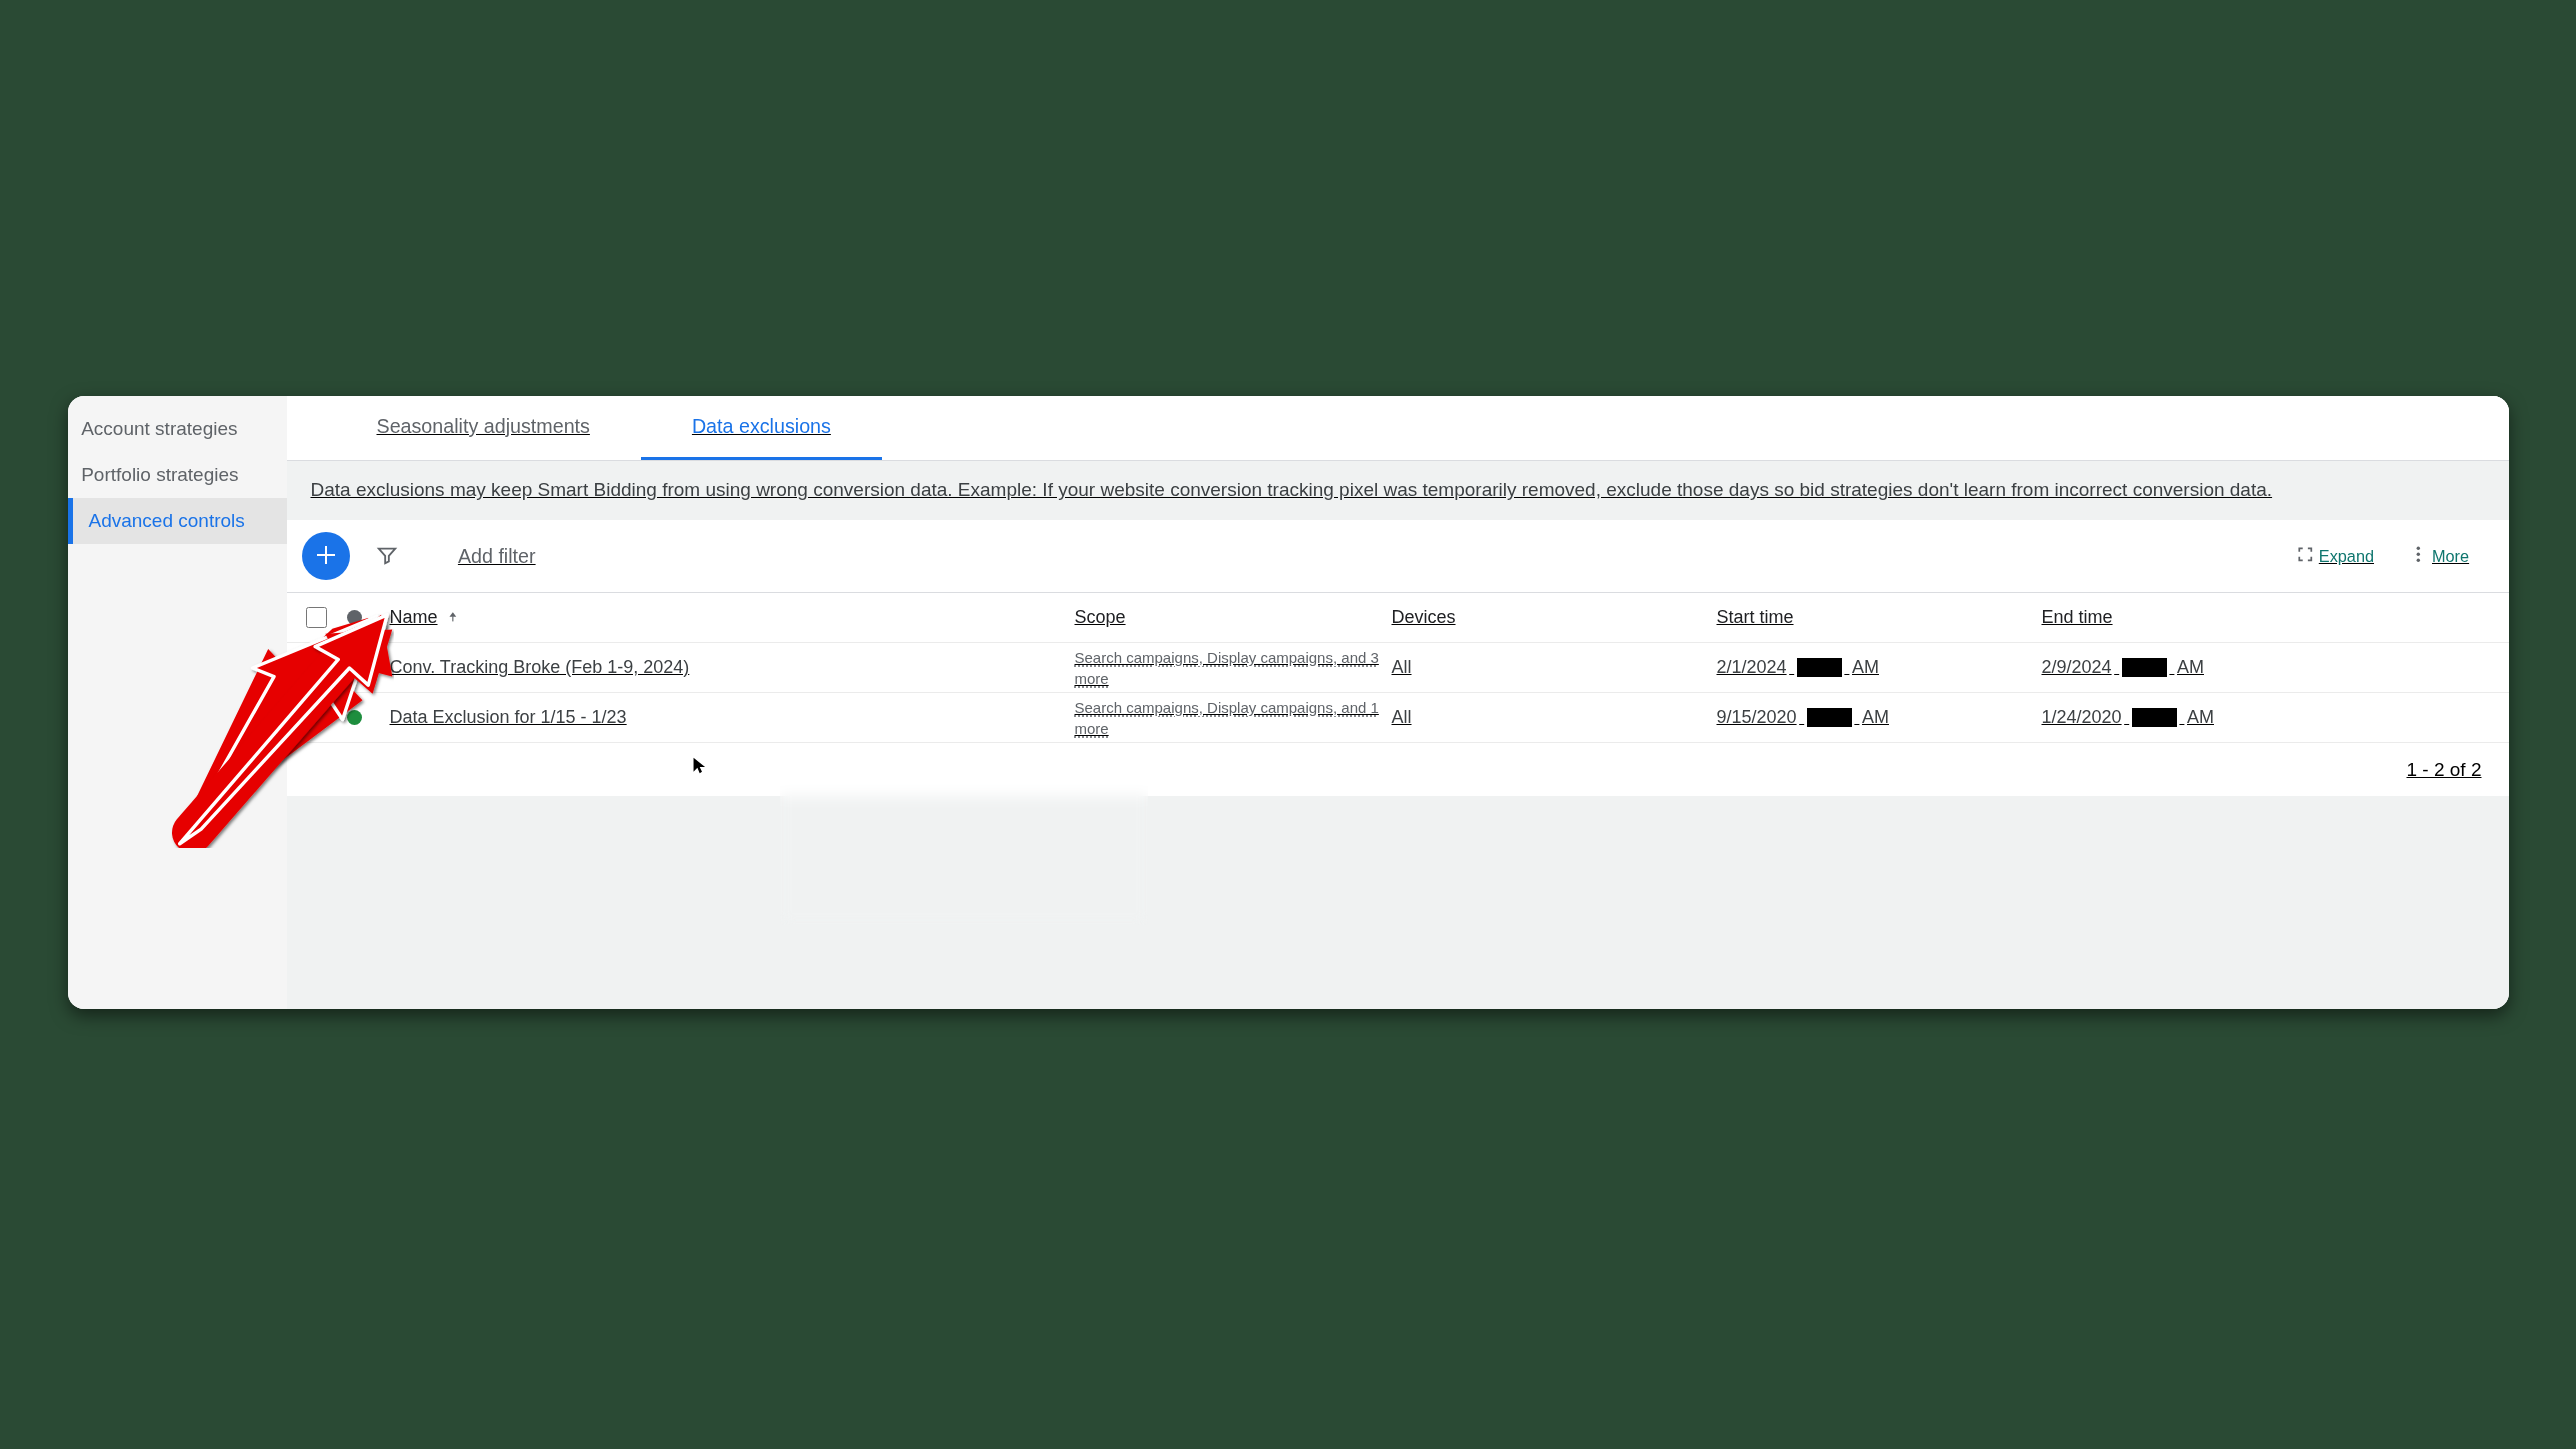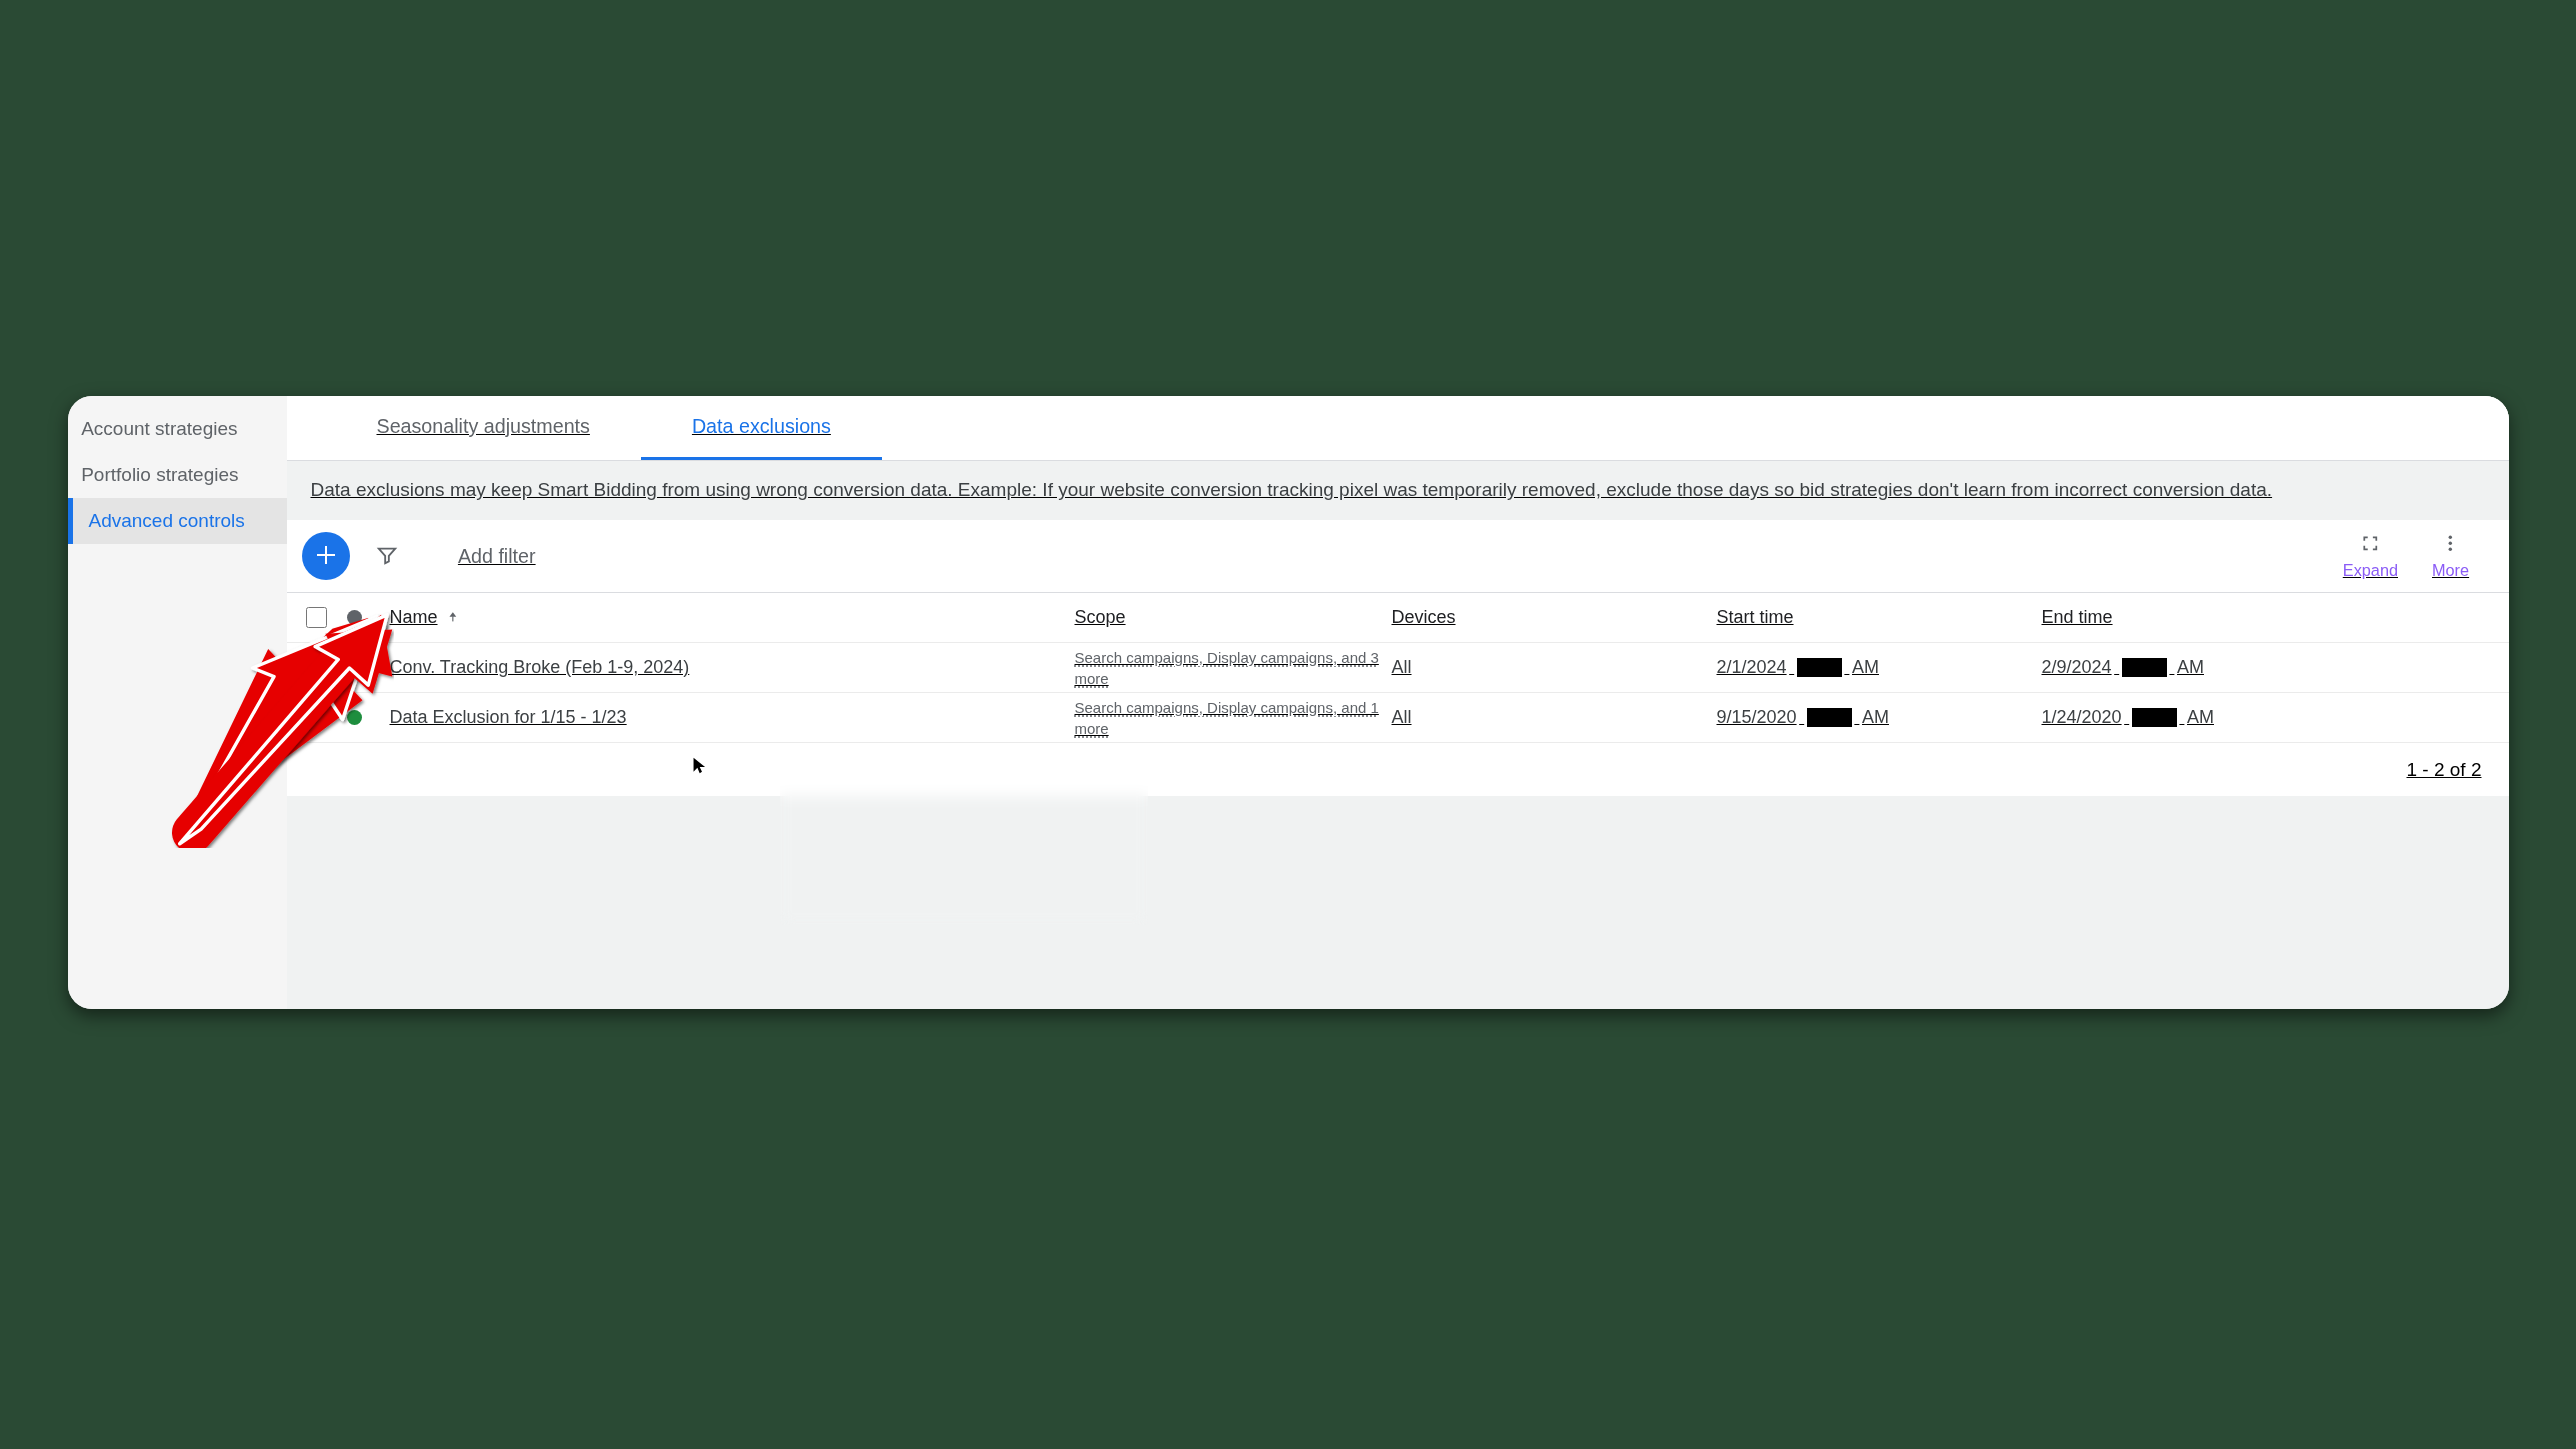--- a/index.html
+++ b/index.html
@@ -9,21 +9,21 @@
       height: 1449px;
       display: flex;
       align-items: flex-start;
       justify-content: center;
       padding-top: 396px;
     }
     .window {
       width: 2441px;
       height: 613px;
       background: #f0f2f2;
-      border-radius: 24px;
+      border-radius: 16px;
       box-shadow: 0 6.9px 17px rgba(0,0,0,0.5);
       display: flex;
       overflow: hidden;
       position: relative;
     }
     .sidebar {
       width: 219px;
       background: #f5f5f5;
       border-right: none;
       padding-top: 10.3px;
@@ -98,21 +98,21 @@
     }
     .plus-btn svg { width: 24px; height: 24px; fill: #fff; }
     .filter-icon svg { width: 22px; height: 22px; fill: none; stroke: #5f6368; stroke-width: 2; }
     .filter-icon { cursor: pointer; display:flex; align-items:center;}
     .add-filter {
       font-size: 19.7px;
       color: #5f6368;
       padding-left: 34px;
     }
     .toolbar-right { display: flex; gap: 34px; align-items:center; padding-right: 24px;}
-    .tool-action { display:flex; flex-direction:column; align-items:center; gap:3.4px; cursor:pointer; color:#8b5cf6; font-size:16.3px;}
+    .tool-action { display:flex; flex-direction:row; align-items:center; gap:3.4px; cursor:pointer; color:#0f766e; font-size:16.3px;}
     .tool-action svg { width: 20.6px; height: 20.6px; fill: #5f6368; }
     .table {
       background: #fff;
       display: flex;
       flex-direction: column;
     }
     .row {
       display: grid;
       grid-template-columns: 60px 43px 325px 360px 317px 325px 325px 1fr;
       align-items: center;

